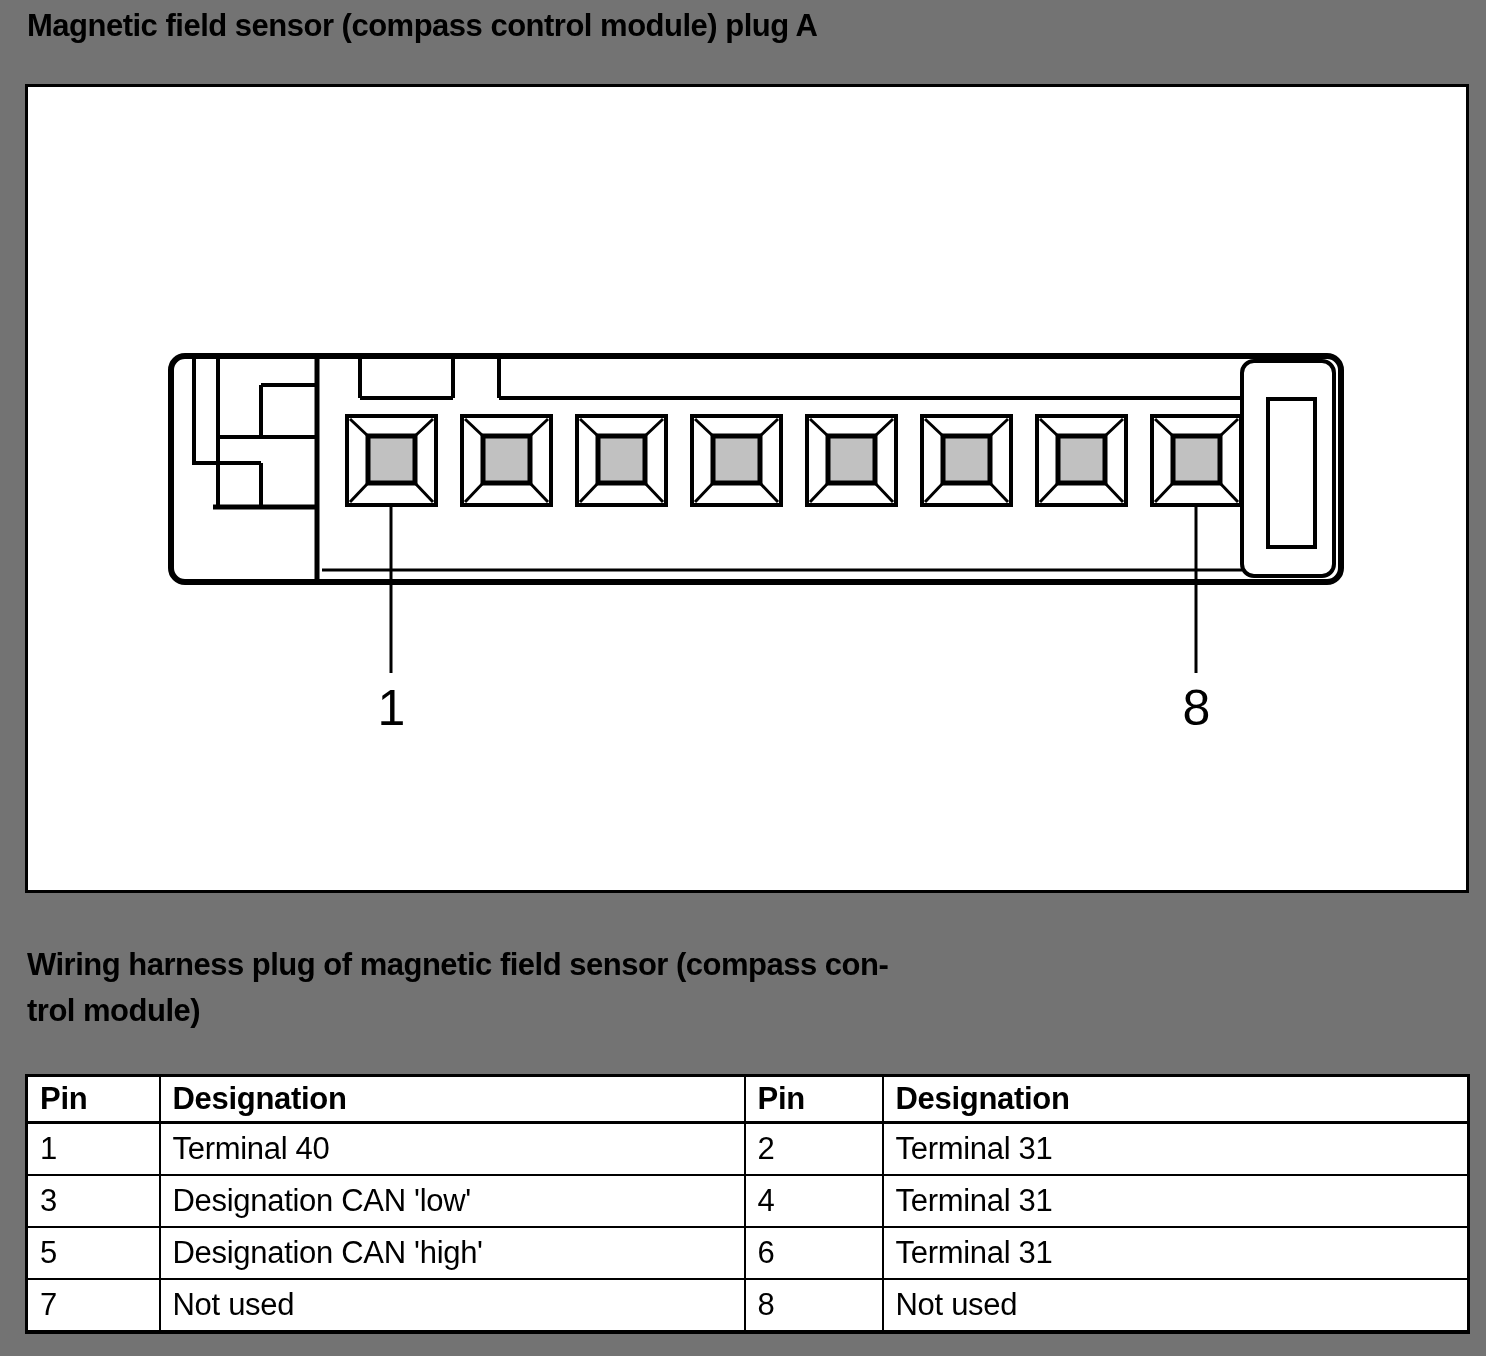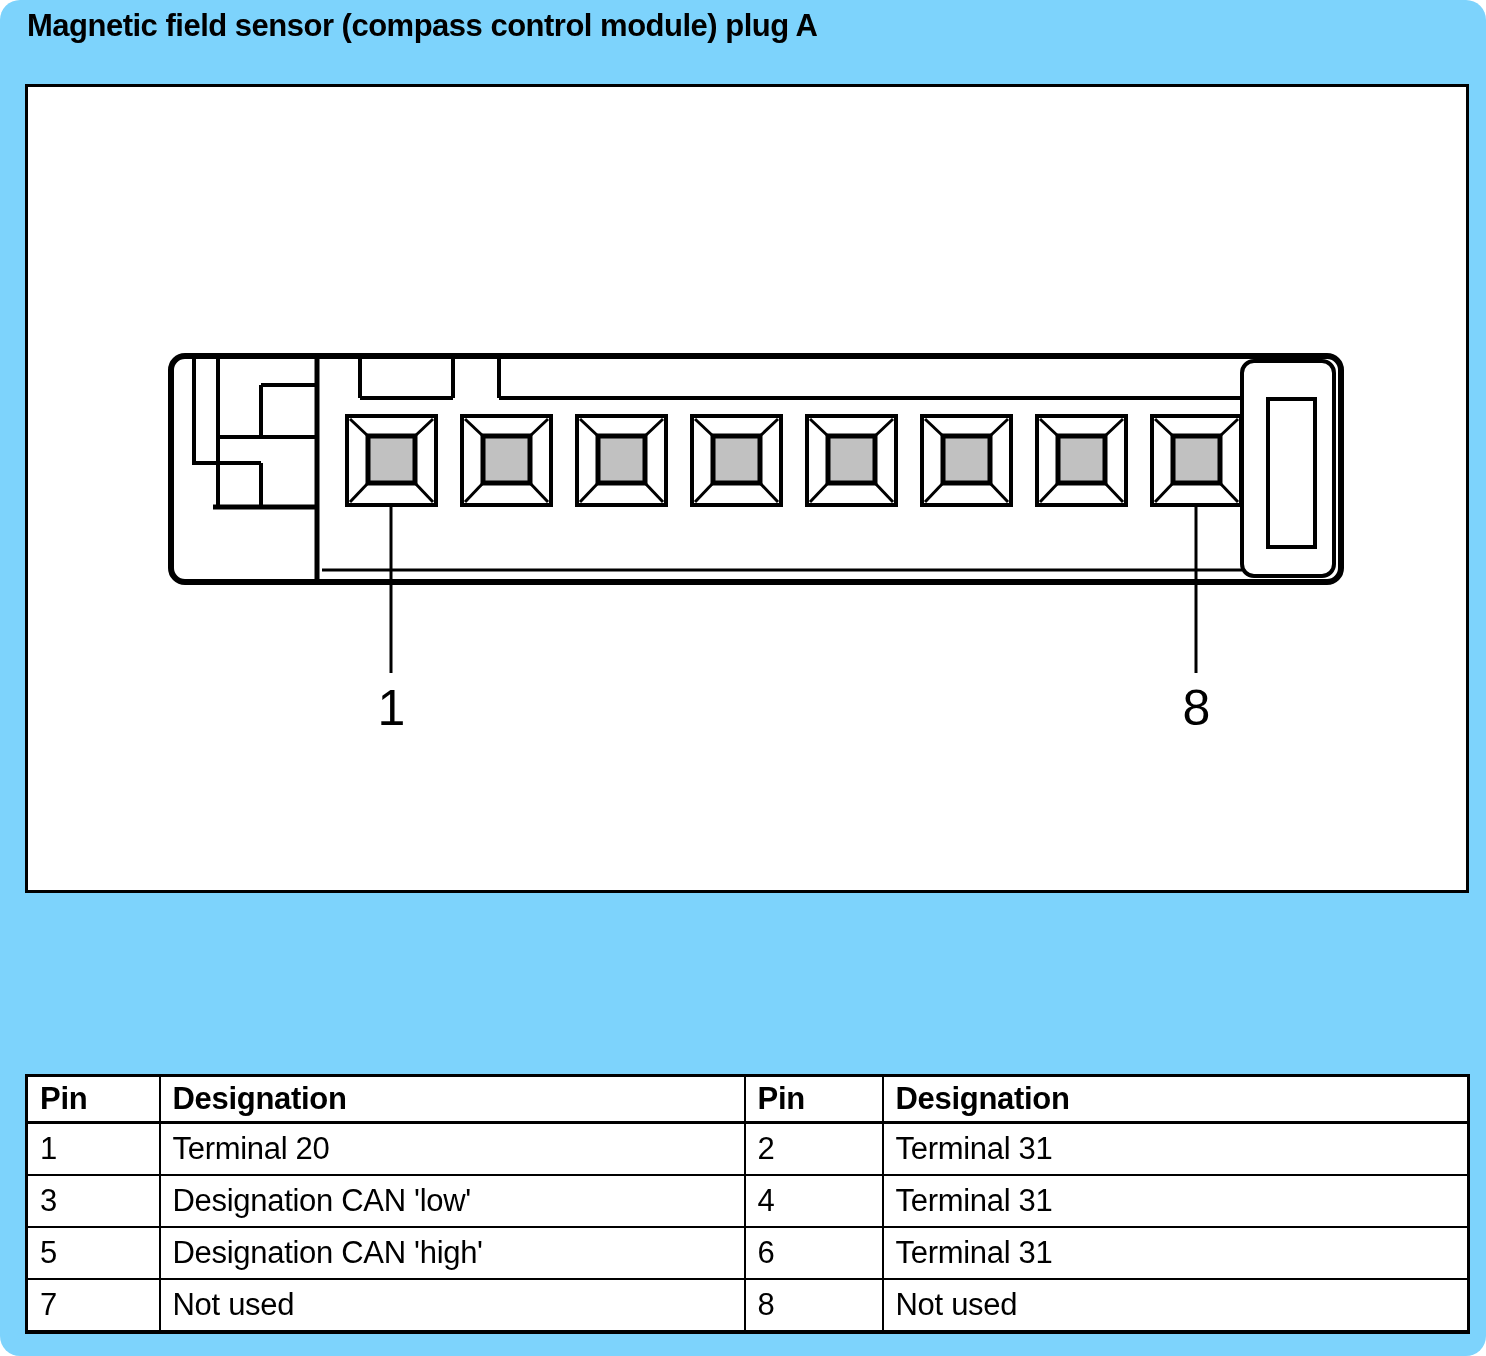--- a/index.html
+++ b/index.html
@@ -1,24 +1,23 @@
 <!DOCTYPE html>
 <html><head>
 <meta charset="utf-8">
 <style>
   html,body { margin:0; padding:0; background:#fff; }
   #page {
     position: relative;
     width: 1486px;
     height: 1356px;
-    background: #7dd3fc;
+    background: #737373;
     color: #000;
     font-family: "Liberation Sans", "DejaVu Sans", sans-serif;
     overflow: hidden;
-    border-radius: 20px;
   }
   .doc-title {
     position: absolute;
     left: 27px; top: 8px;
     font-size: 31px;
     font-weight: bold;
     letter-spacing: -0.5px;
     white-space: nowrap;
   }
   .figure-frame {
@@ -136,40 +135,44 @@
       <use href="#pin-socket" x="1124" y="329"></use>
 
       <line x1="363" y1="418" x2="363" y2="586" stroke="#000" stroke-width="3"></line>
       <line x1="1168" y1="418" x2="1168" y2="586" stroke="#000" stroke-width="3"></line>
     </svg>
 
     <div class="callout-label callout-1">1</div>
     <div class="callout-label callout-8">8</div>
   </div>
 
+  <div class="sub-title">
+    <div>Wiring harness plug of magnetic field sensor (compass con-</div>
+    <div>trol module)</div>
+  </div>
 
   <table class="pin-table">
     <colgroup>
       <col style="width:133px">
         <col style="width:585px">
         <col style="width:138px">
         <col style="width:586px">
     </colgroup>
     <thead>
       <tr>
         <th>Pin</th>
         <th>Designation</th>
         <th>Pin</th>
         <th>Designation</th>
       </tr>
     </thead>
     <tbody>
       <tr>
         <td>1</td>
-        <td>Terminal 20</td>
+        <td>Terminal 40</td>
         <td>2</td>
         <td>Terminal 31</td>
       </tr>
       <tr>
         <td>3</td>
         <td>Designation CAN 'low'</td>
         <td>4</td>
         <td>Terminal 31</td>
       </tr>
       <tr>

